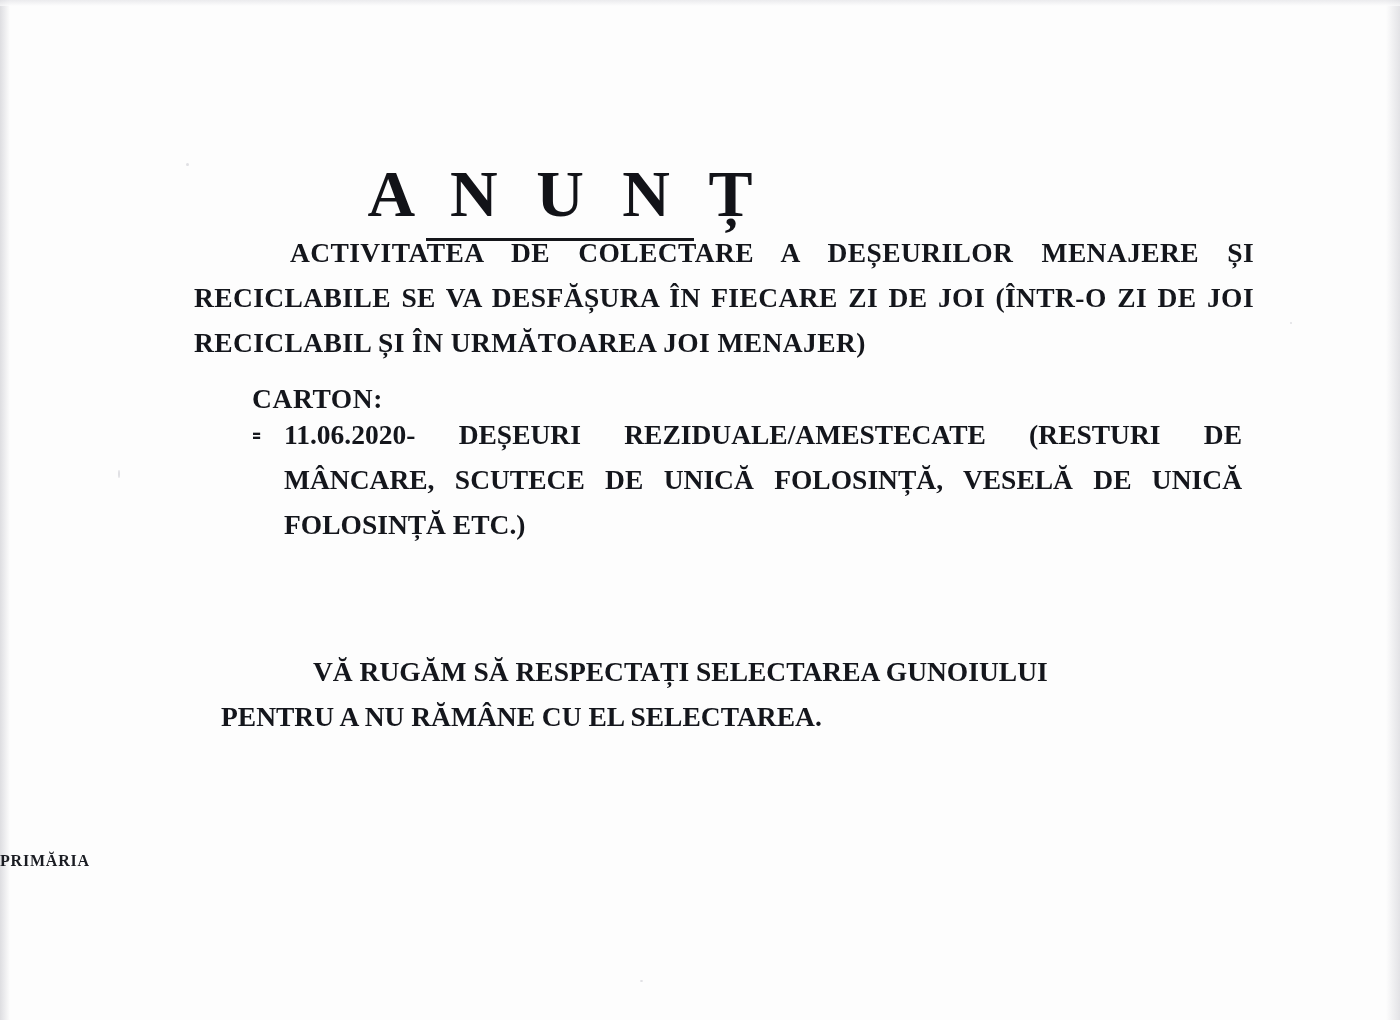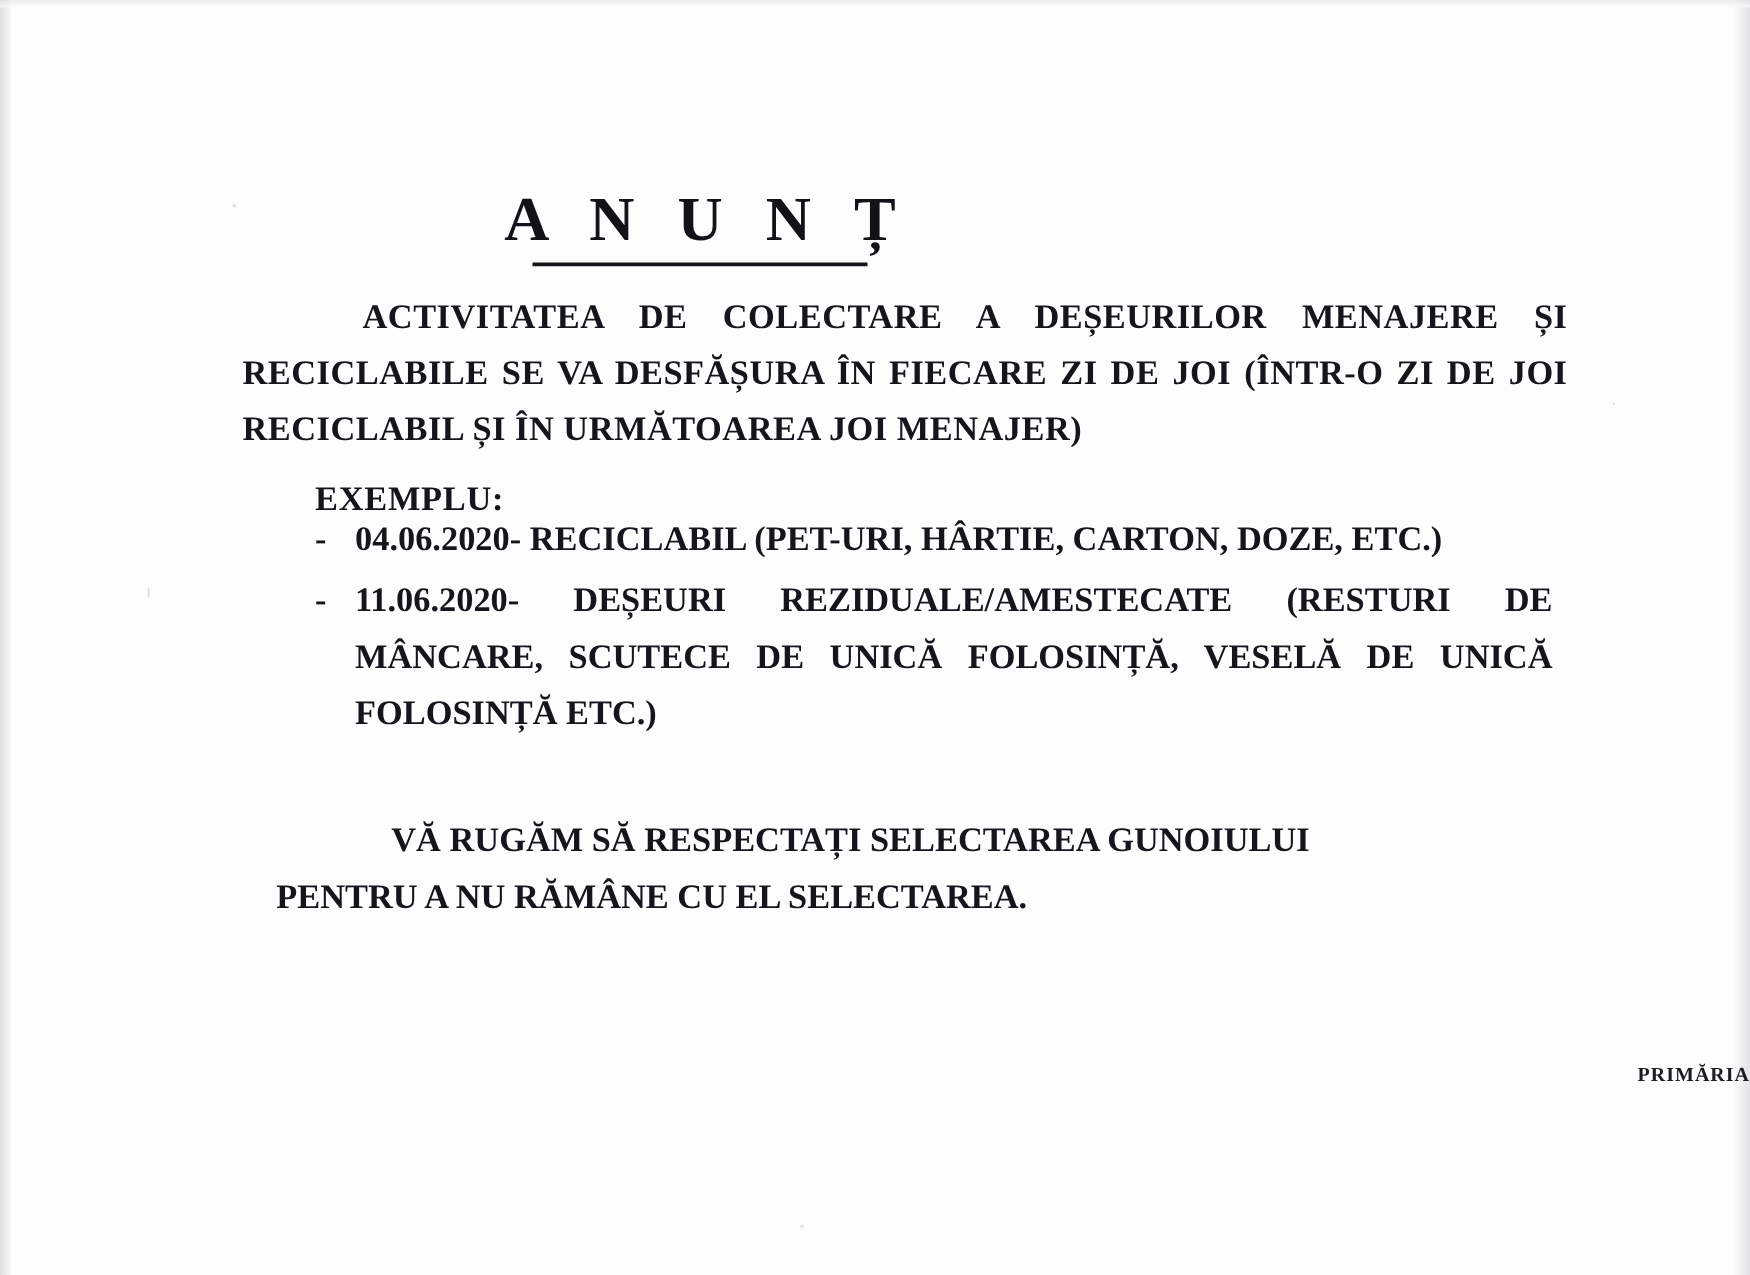--- a/index.html
+++ b/index.html
@@ -60,21 +60,21 @@
     height: 1020px;
   }
 
   
   #doc-title {
     position: absolute;
     top: 112px;
     left: 0;
     width: 1120px;
     text-align: center;
-    font-size: 50px;
+    font-size: 66px;
     font-weight: bold;
     letter-spacing: 11px;
     text-indent: 11px;
     color: #121318;
   }
   #doc-title .rule {
     display: block;
     width: 268px;
     height: 3px;
     background: #15161b;
@@ -153,21 +153,21 @@
     text-indent: 56px;
     letter-spacing: .6px;
   }
 
   
   #signature {
     position: absolute;
     top: 852px;
     left: 0;
     width: 1400px;
-    text-align: right;
+    text-align: left;
     font-size: 16px;
     font-weight: bold;
     letter-spacing: .8px;
     color: #1a1c22;
   }
 </style>
 </head>
 <body>
 
 <div id="scan-page">
@@ -183,26 +183,25 @@
 
   <div class="content">
 
     <h1 id="doc-title">
       <span>A N U N Ț</span>
       <span class="rule"></span>
     </h1>
 
     <p class="para" id="intro-paragraph">ACTIVITATEA DE COLECTARE A DEȘEURILOR MENAJERE ȘI RECICLABILE SE VA DESFĂȘURA ÎN FIECARE ZI DE JOI (ÎNTR-O ZI DE JOI RECICLABIL ȘI ÎN URMĂTOAREA JOI MENAJER)</p>
 
-    <p class="para" id="example-label">EXEMPLU:</p>
+    <p class="para" id="example-label">CARTON:</p>
 
     <ul id="example-list">
       <li>
         <span class="dash">-</span>
-        <span>04.06.2020- RECICLABIL (PET-URI, HÂRTIE, CARTON, DOZE, ETC.)</span>
       </li>
       <li>
         <span class="dash">-</span>
         <span>11.06.2020- DEȘEURI REZIDUALE/AMESTECATE (RESTURI DE MÂNCARE, SCUTECE DE UNICĂ FOLOSINȚĂ, VESELĂ DE UNICĂ FOLOSINȚĂ ETC.)</span>
       </li>
     </ul>
 
     <p class="para" id="request-paragraph">
       <span>VĂ RUGĂM SĂ RESPECTAȚI SELECTAREA GUNOIULUI</span>
       <span class="line2">PENTRU A NU RĂMÂNE CU EL SELECTAREA.</span>

